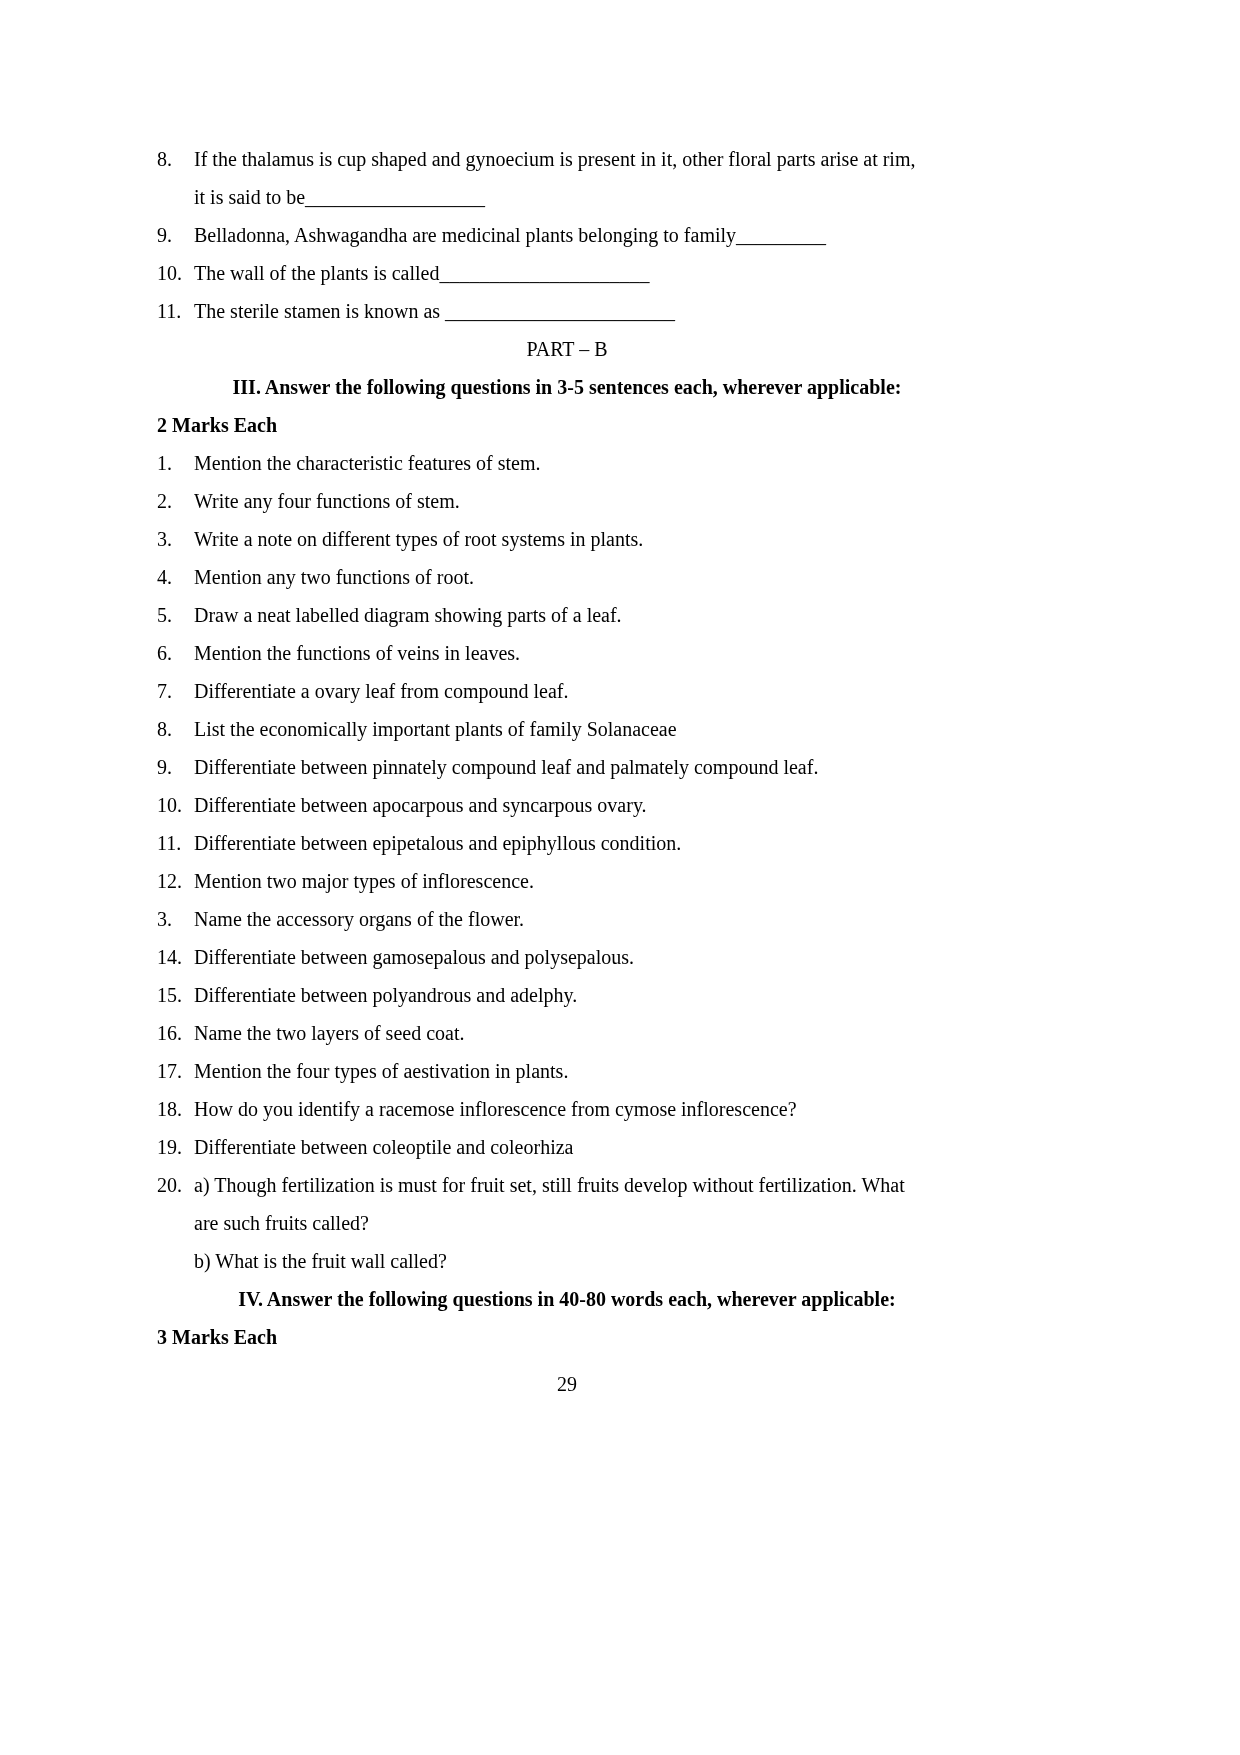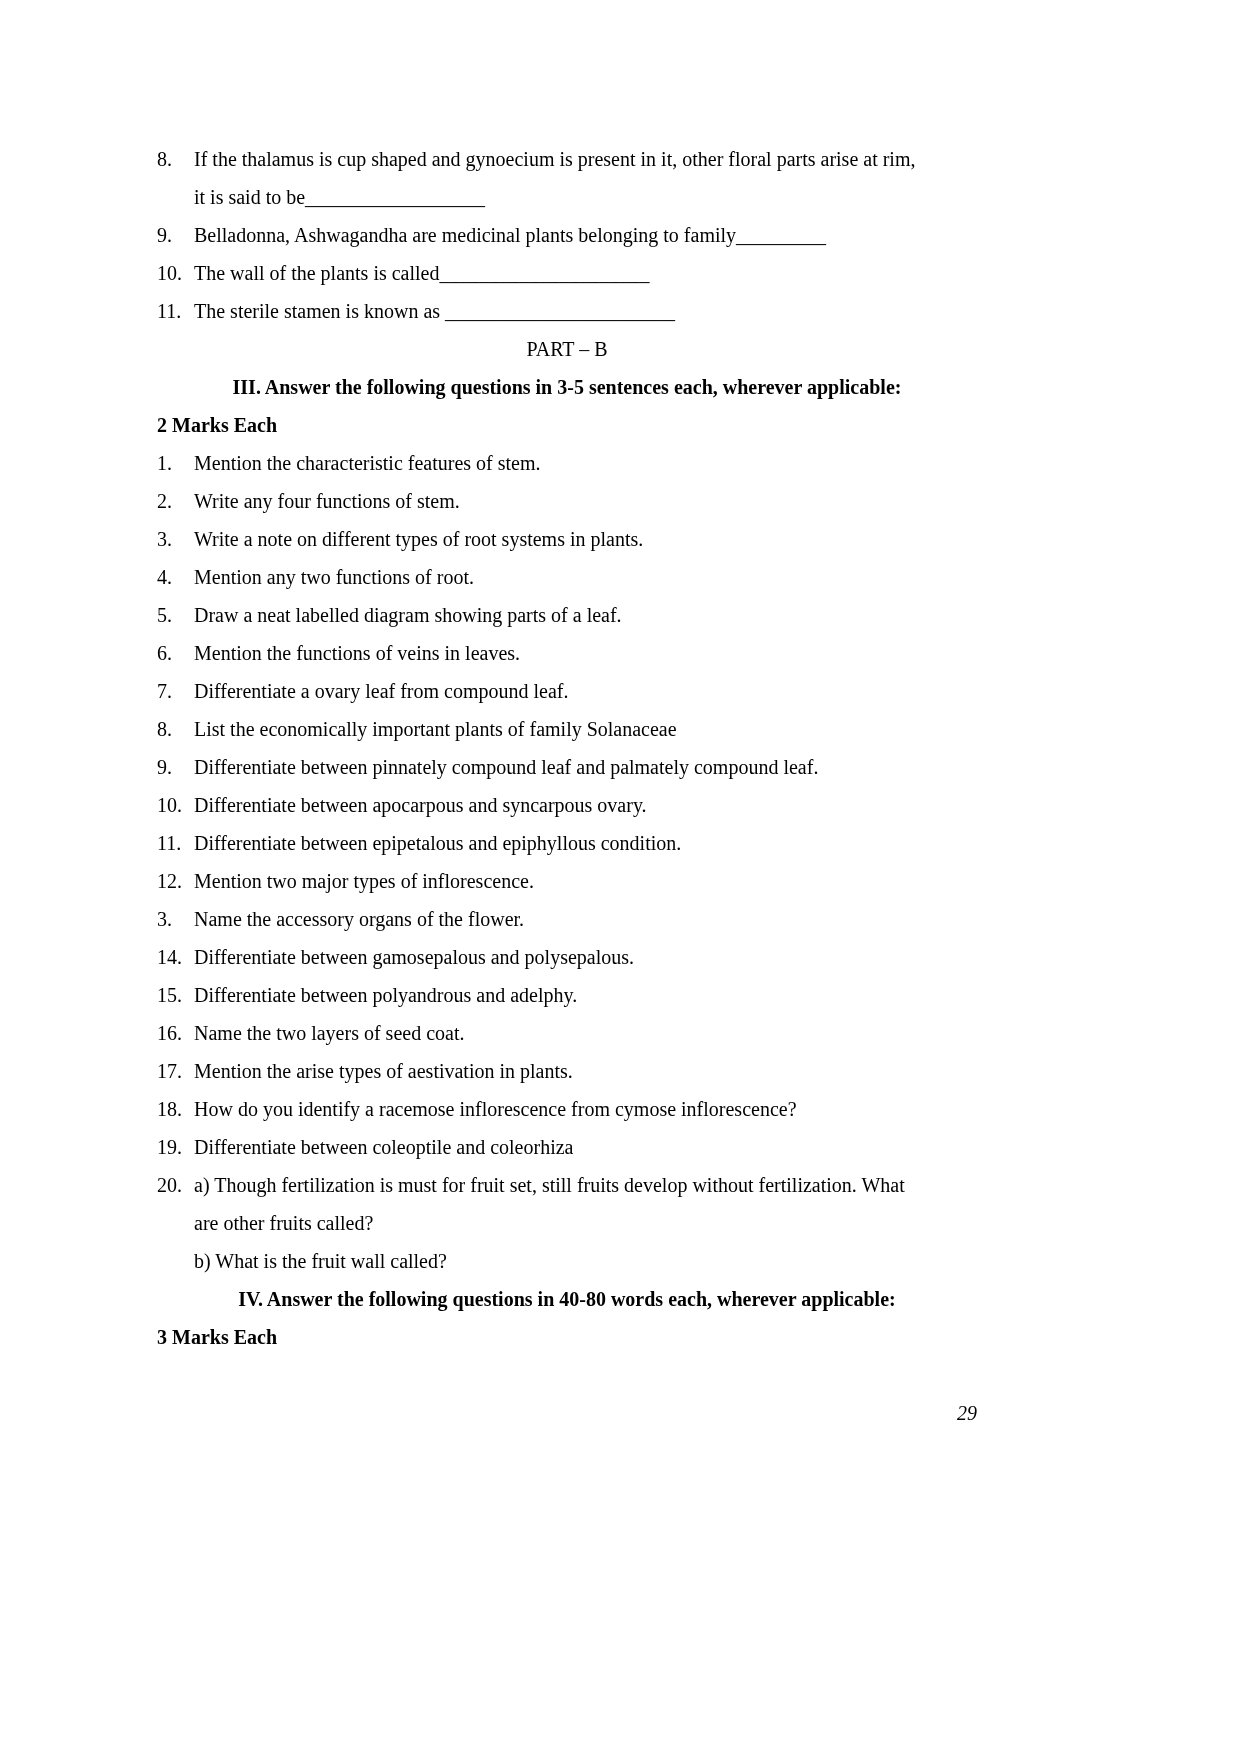--- a/index.html
+++ b/index.html
@@ -35,24 +35,23 @@
     font-weight: bold;
     line-height: 38px;
     text-align: center;
   }
   .marks {
     text-align: left;
     font-weight: bold;
     line-height: 38px;
   }
   .page-number {
-    text-align: right;
+    text-align: center;
     line-height: 38px;
-    margin-top: 38px;
-    font-style: italic;
+    margin-top: 9px;
   }
 </style>
 </head>
 <body>
 
 <div class="content">
 
   <div class="q-row">
     <span class="q-num">8.</span>
     <div class="q-text">
@@ -136,35 +135,35 @@
   <div class="q-row">
     <span class="q-num">15.</span>
     <div class="q-text">Differentiate between polyandrous and adelphy.</div>
   </div>
   <div class="q-row">
     <span class="q-num">16.</span>
     <div class="q-text">Name the two layers of seed coat.</div>
   </div>
   <div class="q-row">
     <span class="q-num">17.</span>
-    <div class="q-text">Mention the arise types of aestivation in plants.</div>
+    <div class="q-text">Mention the four types of aestivation in plants.</div>
   </div>
   <div class="q-row">
     <span class="q-num">18.</span>
     <div class="q-text">How do you identify a racemose inflorescence from cymose inflorescence?</div>
   </div>
   <div class="q-row">
     <span class="q-num">19.</span>
     <div class="q-text">Differentiate between coleoptile and coleorhiza</div>
   </div>
   <div class="q-row">
     <span class="q-num">20.</span>
     <div class="q-text">
       <div>a) Though fertilization is must for fruit set, still fruits develop without fertilization. What</div>
-      <div>are other fruits called?</div>
+      <div>are such fruits called?</div>
       <div>b) What is the fruit wall called?</div>
     </div>
   </div>
 
   <div class="instruction">IV. Answer the following questions in 40-80 words each, wherever applicable:</div>
   <div class="marks">3 Marks Each</div>
 
   <div class="page-number">29</div>
 
 </div>

